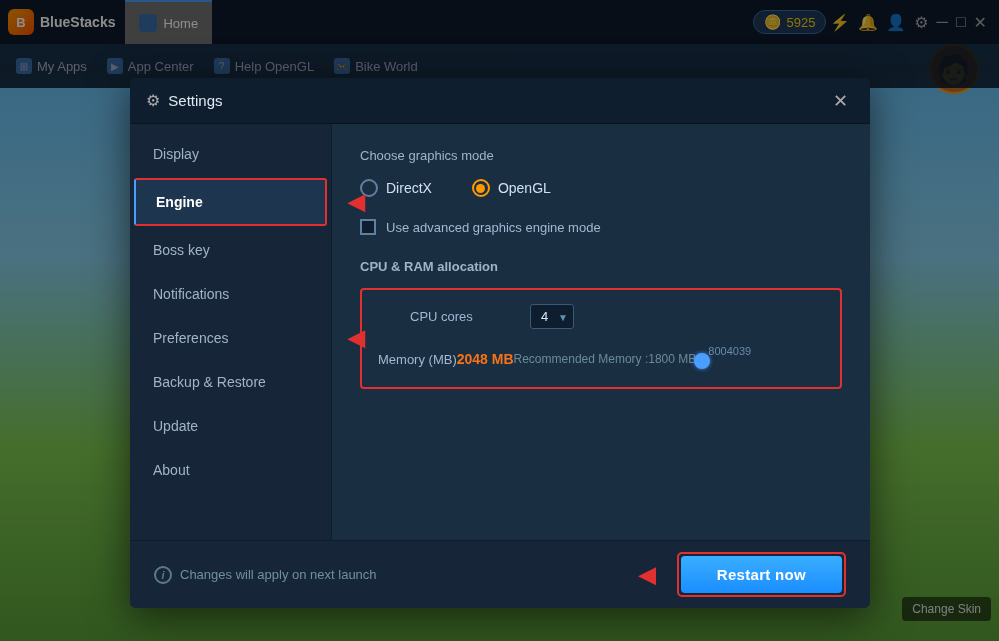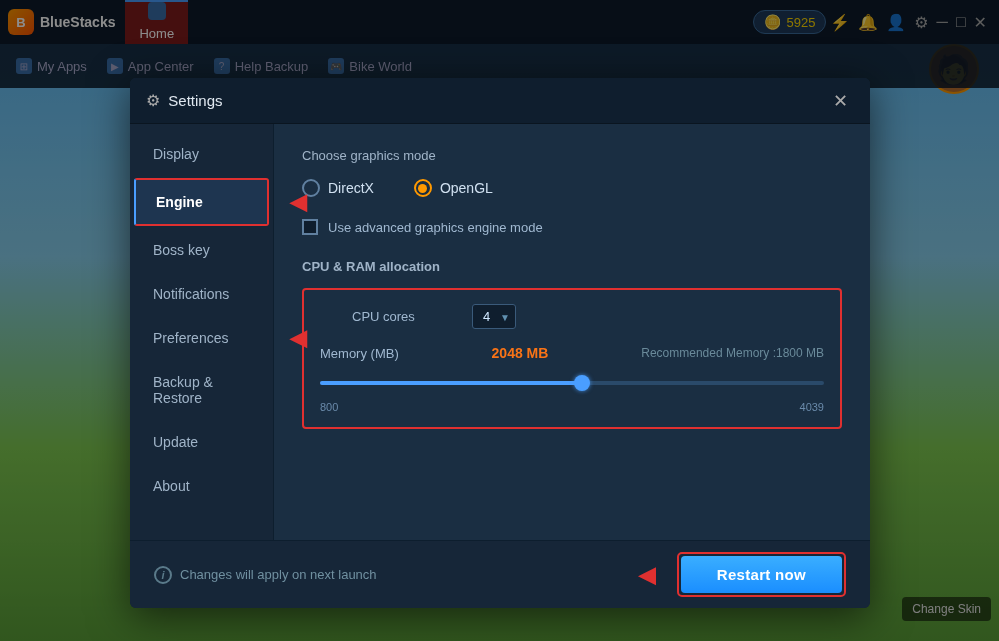--- a/index.html
+++ b/index.html
@@ -52,24 +52,23 @@
       gap: 6px;
       background: #1e3048;
       color: #aac;
       padding: 0 14px;
       height: 44px;
       font-size: 13px;
       cursor: pointer;
       border-top: 2px solid transparent;
     }
     .topbar-tab.active {
-      background: #7f1d1d;
+      background: #737373;
       color: #fff;
       border-top-color: #4a9eff;
-      flex-direction: column;
     }
     .topbar-tab .tab-icon {
       width: 18px; height: 18px;
       background: #3a6ea8;
       border-radius: 4px;
     }
     .topbar-spacer { flex: 1; }
     .coin-badge {
       background: #1e3a5a;
       border: 1px solid #3a6a9a;
@@ -159,21 +158,21 @@
     }
 
     .dialog-body {
       display: flex;
       flex: 1;
       overflow: hidden;
     }
 
     
     .sidebar {
-      width: 144px;
+      width: 202px;
       background: #162638;
       border-right: 1px solid #0d1e2e;
       padding: 8px 0;
       flex-shrink: 0;
     }
     .sidebar-item {
       padding: 14px 20px;
       color: #a0b4c8;
       font-size: 14px;
       cursor: pointer;
@@ -315,21 +314,21 @@
       right: 6px; top: 50%;
       transform: translateY(-50%);
       color: #6090b0;
       font-size: 10px;
       pointer-events: none;
     }
 
     
     .memory-row {
       display: flex;
-      flex-direction: column;
+      flex-direction: row;
       gap: 6px;
     }
     .memory-top {
       display: flex;
       align-items: center;
       justify-content: space-between;
     }
     .memory-label { color: #a0b8d0; font-size: 13px; }
     .memory-value { color: #f97316; font-size: 14px; font-weight: 700; }
     .memory-rec { color: #6a8a9a; font-size: 12px; }
@@ -501,21 +500,21 @@
   <div class="nav-item">
     <div class="nav-icon">⊞</div>
     <span>My Apps</span>
   </div>
   <div class="nav-item">
     <div class="nav-icon">▶</div>
     <span>App Center</span>
   </div>
   <div class="nav-item">
     <div class="nav-icon">?</div>
-    <span>Help Backup</span>
+    <span>Help OpenGL</span>
   </div>
   <div class="nav-item">
     <div class="nav-icon">🎮</div>
     <span>Bike World</span>
   </div>
 </div>
 
 <div class="overlay"></div>
 
 <div class="avatar">

